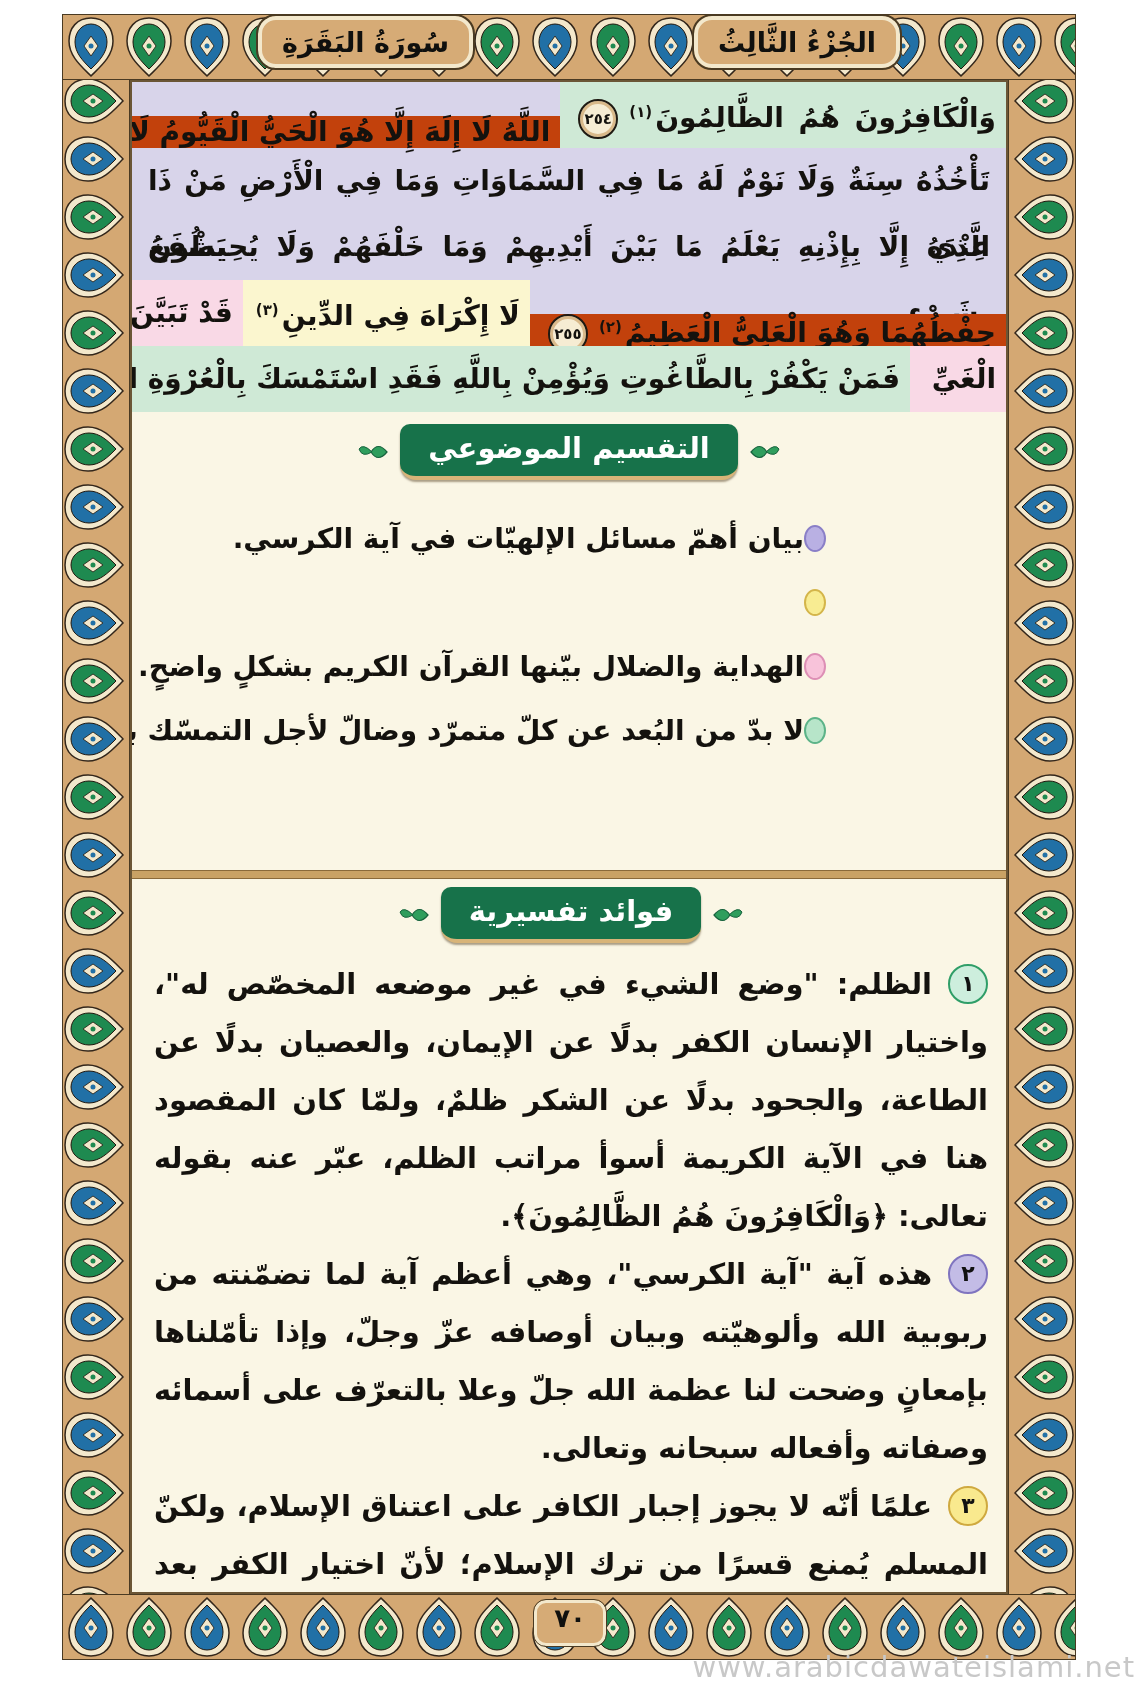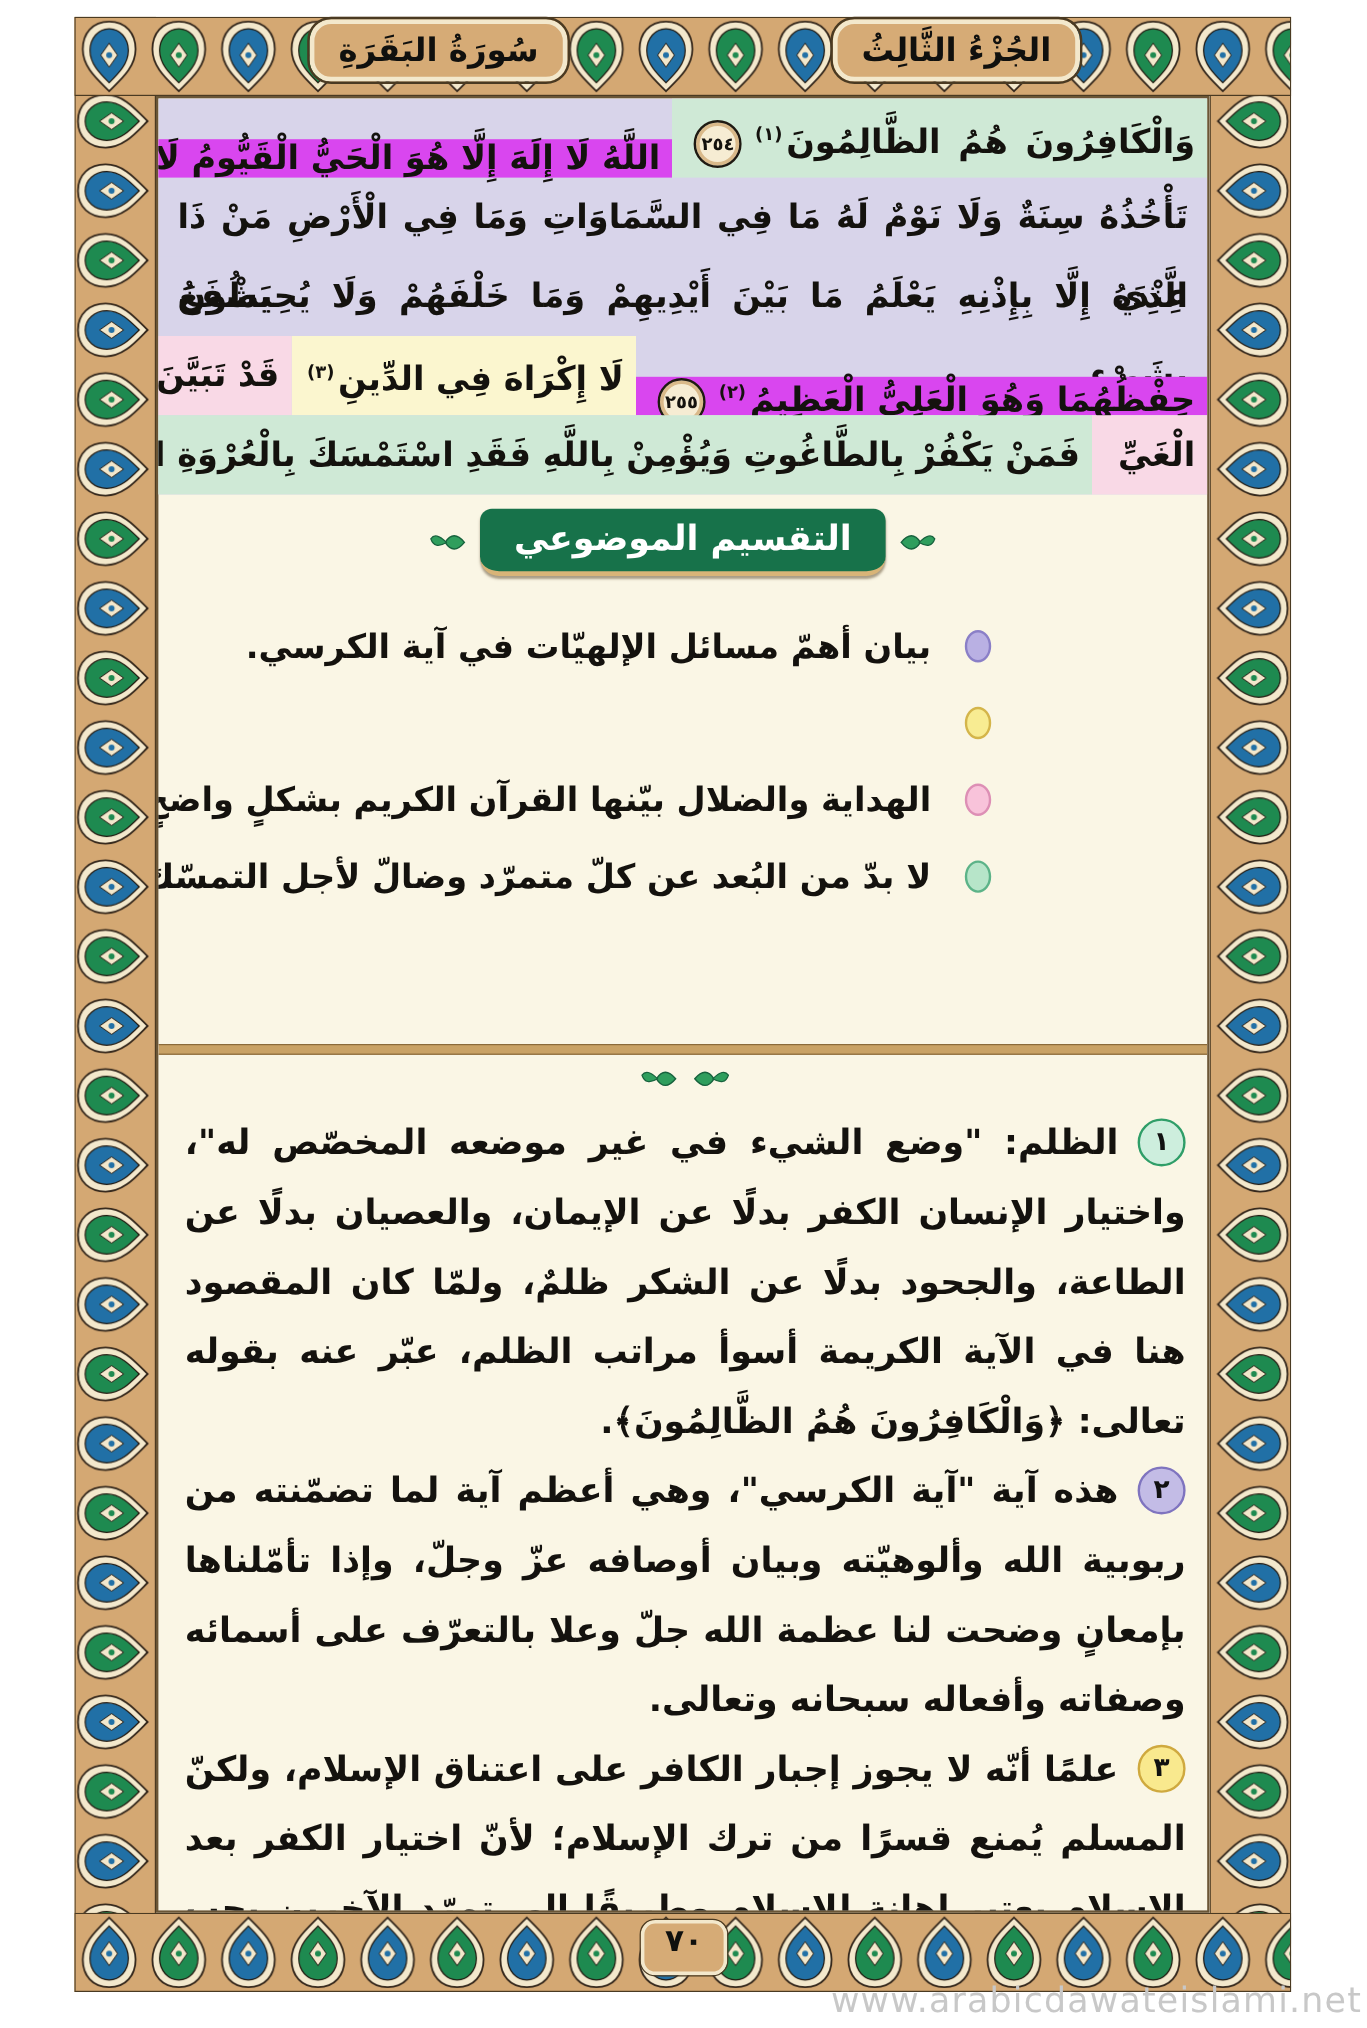--- a/index.html
+++ b/index.html
@@ -28,21 +28,21 @@
 
   
   .quran{background:#d8d4ea;}
   .qrow{height:66px;display:flex;direction:rtl;align-items:stretch;
     font-size:28px;font-weight:bold;color:#14120e;}
   .qrow.single{display:block;line-height:66px;padding:0 16px;
     text-align:justify;text-align-last:justify;background:#d8d4ea;}
   .seg{display:flex;align-items:center;padding:0 10px;box-sizing:border-box;}
   .segtxt{width:100%;text-align:justify;text-align-last:justify;line-height:64px;white-space:nowrap;overflow:hidden;}
   .hl-green{background:#cfe9d6;}
-  .hl-lav{background:#d946ef;margin-top:34px;}
+  .hl-lav{background:#c2410c;margin-top:34px;}
   .hl-yellow{background:#fbf6cf;}
   .hl-pink{background:#f9d9e6;}
   .f51{flex:0 0 51%;}
   .f36{flex:0 0 36%;}
   .f24{flex:0 0 24%;}
   .f96{flex:0 0 96px;}
   .fgrow{flex:1 1 auto;}
   sup.footnote{font-size:15px;vertical-align:super;margin:0 3px;}
   .ayah-badge{display:inline-flex;align-items:center;justify-content:center;
     width:36px;height:36px;border-radius:50%;background:#f6ecd3;border:2px solid #1f1a12;
@@ -53,21 +53,21 @@
   .banner-row{display:flex;align-items:center;justify-content:center;gap:10px;}
   .banner{background:#17724a;color:#ffffff;font-size:29px;font-weight:bold;
     padding:7px 28px 11px;border-radius:10px 10px 16px 16px;
     border-bottom:4px solid #d8b478;box-shadow:0 2px 2px rgba(90,70,40,.5);}
   .orn svg{display:block;}
   .orn.flip{transform:scaleX(-1);}
 
   
   .section-a{height:458px;box-sizing:border-box;padding-top:12px;}
   .bullets{padding:26px 180px 0 30px;}
-  .bullet{display:flex;direction:rtl;align-items:center;gap:28px;height:64px;
+  .bullet{display:flex;direction:rtl;align-items:center;gap:0;height:64px;
     font-size:28px;font-weight:bold;color:#14120e;white-space:nowrap;}
   .dot{width:18px;height:23px;border-radius:50%;border:2px solid #888;flex:none;}
 
   .separator{height:7px;background:#c9a265;border-top:1px solid #8a6a3a;border-bottom:1px solid #8a6a3a;}
 
   
   .section-b{box-sizing:border-box;padding:8px 18px 0 22px;}
   .notes{padding-top:12px;}
   .note{font-size:29px;font-weight:bold;line-height:58px;text-align:justify;
     color:#14120e;direction:rtl;}
@@ -233,20 +233,21 @@
     <div class="separator"></div>
 
     <div class="section-b">
       <div class="banner-row">
         <span class="orn">
           <svg width="34" height="24">
               <path d="M3,12 q9,-11 16,0 q-7,11 -16,0 z" fill="#2f9e5d" stroke="#17623d" stroke-width="1.2"></path>
               <path d="M18,12 q9,-9 13,-3 q-3,9 -13,3 z" fill="#2f9e5d" stroke="#17623d" stroke-width="1"></path>
             </svg>
         </span>
+        <div class="banner">فوائد تفسيرية</div>
         <span class="orn flip">
           <svg width="34" height="24">
               <path d="M3,12 q9,-11 16,0 q-7,11 -16,0 z" fill="#2f9e5d" stroke="#17623d" stroke-width="1.2"></path>
               <path d="M18,12 q9,-9 13,-3 q-3,9 -13,3 z" fill="#2f9e5d" stroke="#17623d" stroke-width="1"></path>
             </svg>
         </span>
       </div>
       <div class="notes">
         <div class="note">
           <span class="note-badge" style="background:#cdeedd;border-color:#2f9e68">١</span>

